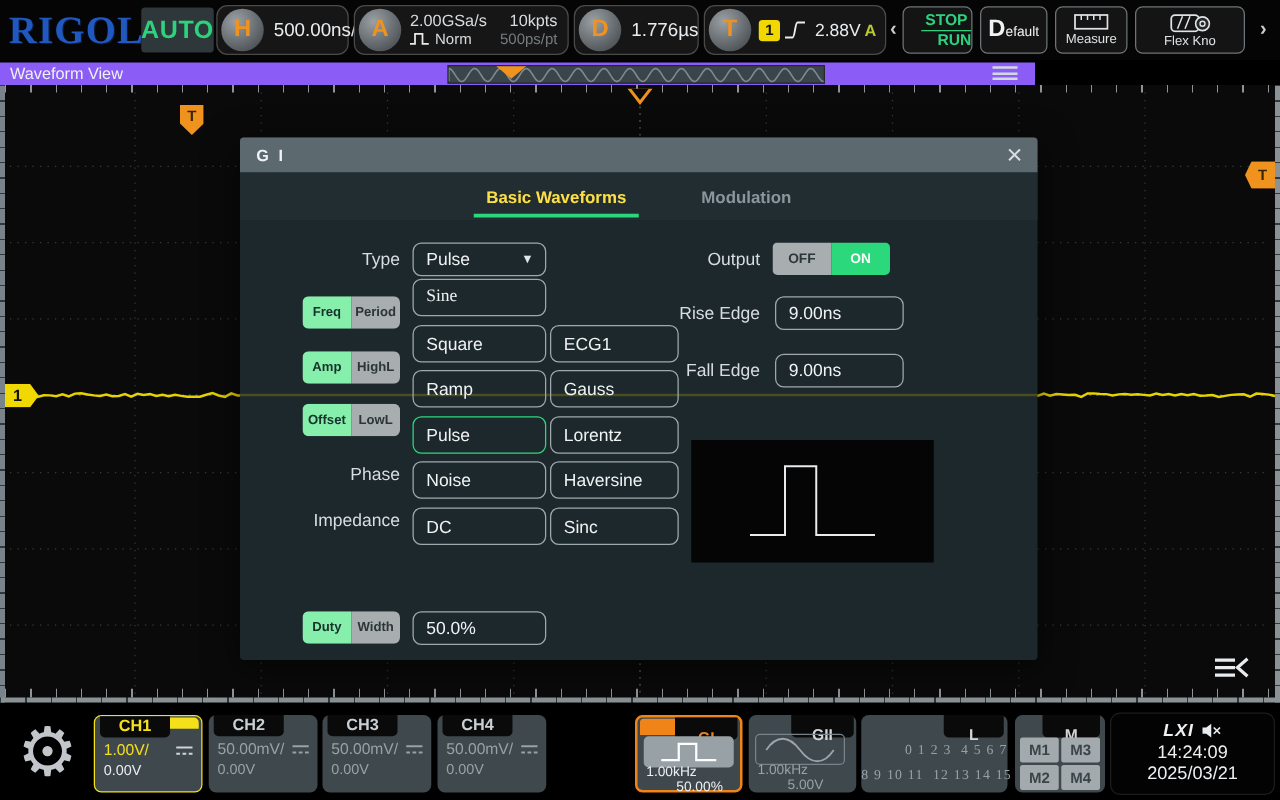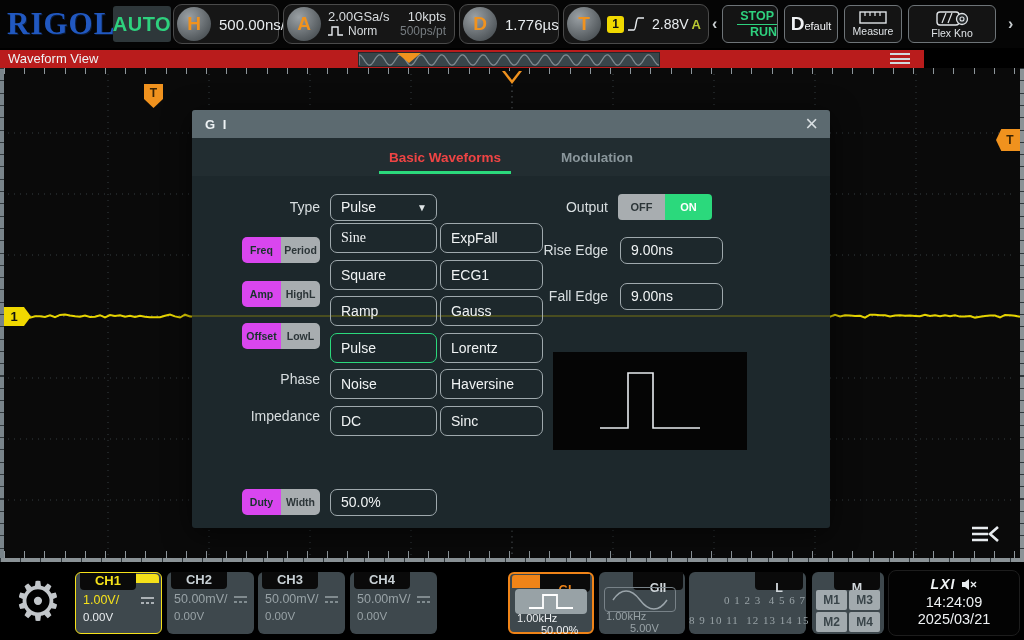--- a/index.html
+++ b/index.html
@@ -32,21 +32,21 @@
     border-radius:6px; color:#e8ecef; display:flex; flex-direction:column; align-items:center;
     justify-content:center; }
   .stoprun span { display:block; color:#2ed17e; font-weight:bold; font-size:12.5px; line-height:14px;
     text-align:center; }
   .stoprun .s1 { border-bottom:1.5px solid #2ed17e; padding:0 3px 1px; }
   .btn-default .dword { font-size:11px; color:#f0f2f4; }
   .btn-default .dword::first-letter { font-size:19px; font-weight:bold; }
   .iconbtn .lbl { font-size:10.5px; color:#dfe3e6; margin-top:1px; }
 
   
-  #wvbar { position:absolute; left:0; top:50px; width:924px; height:18px; background:#b91c1c; }
+  #wvbar { position:absolute; left:0; top:50px; width:828px; height:18px; background:#8b5cf6; }
   #wvbar .title { position:absolute; left:8px; top:1px; font-size:13px; color:#eef2f4; }
   #timeline { position:absolute; left:358px; top:1.5px; width:302px; height:15px; background:#39454a;
     border:1px solid #24292c; }
   #tl-marker { position:absolute; left:38px; top:0; width:0; height:0;
     border-left:12px solid transparent; border-right:12px solid transparent;
     border-top:10px solid #f0921e; }
   .hamb { position:absolute; right:14px; top:3px; width:20px; }
   .hamb i { display:block; height:2px; background:#d2d9dc; margin-bottom:2.5px; }
 
   
@@ -82,28 +82,28 @@
   #dialog { position:absolute; left:192px; top:110px; width:638px; height:418px;
     background:#1d282c; border-radius:3px; box-shadow:0 6px 28px rgba(0,0,0,.6); }
   #dlg-head { position:absolute; left:0; top:0; width:100%; height:28px; background:#5c6a70;
     border-radius:3px 3px 0 0; display:flex; align-items:center; }
   #dlg-head .ttl { margin-left:13px; font-size:13px; font-weight:bold; color:#eef2f4; letter-spacing:2px;}
   #dlg-close { margin-left:auto; margin-right:12px; color:#d8dee1; font-size:22px; line-height:20px;
     cursor:default; }
   #dlg-tabs { position:absolute; left:0; top:28px; width:100%; height:38px; background:#222d31;
     display:flex; align-items:center; justify-content:center; gap:52px; }
   .tab { font-size:13.5px; font-weight:bold; color:#8a969b; position:relative; padding:9px 4px; }
-  .tab.active { color:#ef4444; }
+  .tab.active { color:#fde047; }
   .tab.active::after { content:""; position:absolute; left:-6px; right:-6px; bottom:0;
     height:2.5px; background:#2bd97c; }
   .dlg-label { position:absolute; font-size:14px; color:#d8dee0; text-align:right; width:90px; }
   .seltoggle { position:absolute; width:78px; height:26px; border-radius:5px; overflow:hidden;
     display:flex; font-size:10.5px; font-weight:bold; }
   .seltoggle span { flex:1; display:flex; align-items:center; justify-content:center; }
-  .seltoggle .on { background:#d946ef; color:#17342a; }
+  .seltoggle .on { background:#86efac; color:#17342a; }
   .seltoggle .off { background:#a8adb0; color:#2c3538; }
   .wfbtn { position:absolute; width:107px; height:30px; border:1px solid #9fa9ad; border-radius:7px;
     color:#f0f3f4; font-size:14px; line-height:28px; padding-left:10px; background:transparent; }
   .wfbtn.c2 { width:103px; }
   .wfbtn.sel { border:1.5px solid #2bd97c; }
   .dd { position:absolute; left:138px; top:84px; width:107px; height:27px; border:1px solid #9fa9ad;
     border-radius:7px; color:#f0f3f4; font-size:14px; line-height:25px; padding-left:10px; }
   .dd .arr { position:absolute; right:9px; top:0; font-size:10px; color:#e0e5e7; }
   .outtoggle { position:absolute; left:426px; top:84px; width:94px; height:26px; border-radius:4px;
     overflow:hidden; display:flex; font-size:11px; font-weight:bold; }
@@ -326,21 +326,20 @@
     <div class="dlg-label" style="left:38px; top:261px;">Phase</div>
     <div class="dlg-label" style="left:38px; top:298px;">Impedance</div>
 
     <div class="wfbtn" style="left:138px; top:113px;font-family:Liberation Serif, serif;">Sine</div>
     <div class="wfbtn" style="left:138px; top:149.5px;">Square</div>
     <div class="wfbtn" style="left:138px; top:186px;">Ramp</div>
     <div class="wfbtn sel" style="left:138px; top:222.5px;">Pulse</div>
     <div class="wfbtn" style="left:138px; top:259px;">Noise</div>
     <div class="wfbtn" style="left:138px; top:295.5px;">DC</div>
 
-    <div class="wfbtn c2" style="left:248px; top:113px;">ExpFall</div>
     <div class="wfbtn c2" style="left:248px; top:149.5px;">ECG1</div>
     <div class="wfbtn c2" style="left:248px; top:186px;">Gauss</div>
     <div class="wfbtn c2" style="left:248px; top:222.5px;">Lorentz</div>
     <div class="wfbtn c2" style="left:248px; top:259px;">Haversine</div>
     <div class="wfbtn c2" style="left:248px; top:295.5px;">Sinc</div>
 
     <div class="dlg-label" style="left:330px; top:132px; width:86px;">Rise Edge</div>
     <div class="dlg-input" style="left:428px; top:127px; width:103px;">9.00ns</div>
     <div class="dlg-label" style="left:330px; top:178px; width:86px;">Fall Edge</div>
     <div class="dlg-input" style="left:428px; top:173px; width:103px;">9.00ns</div>

